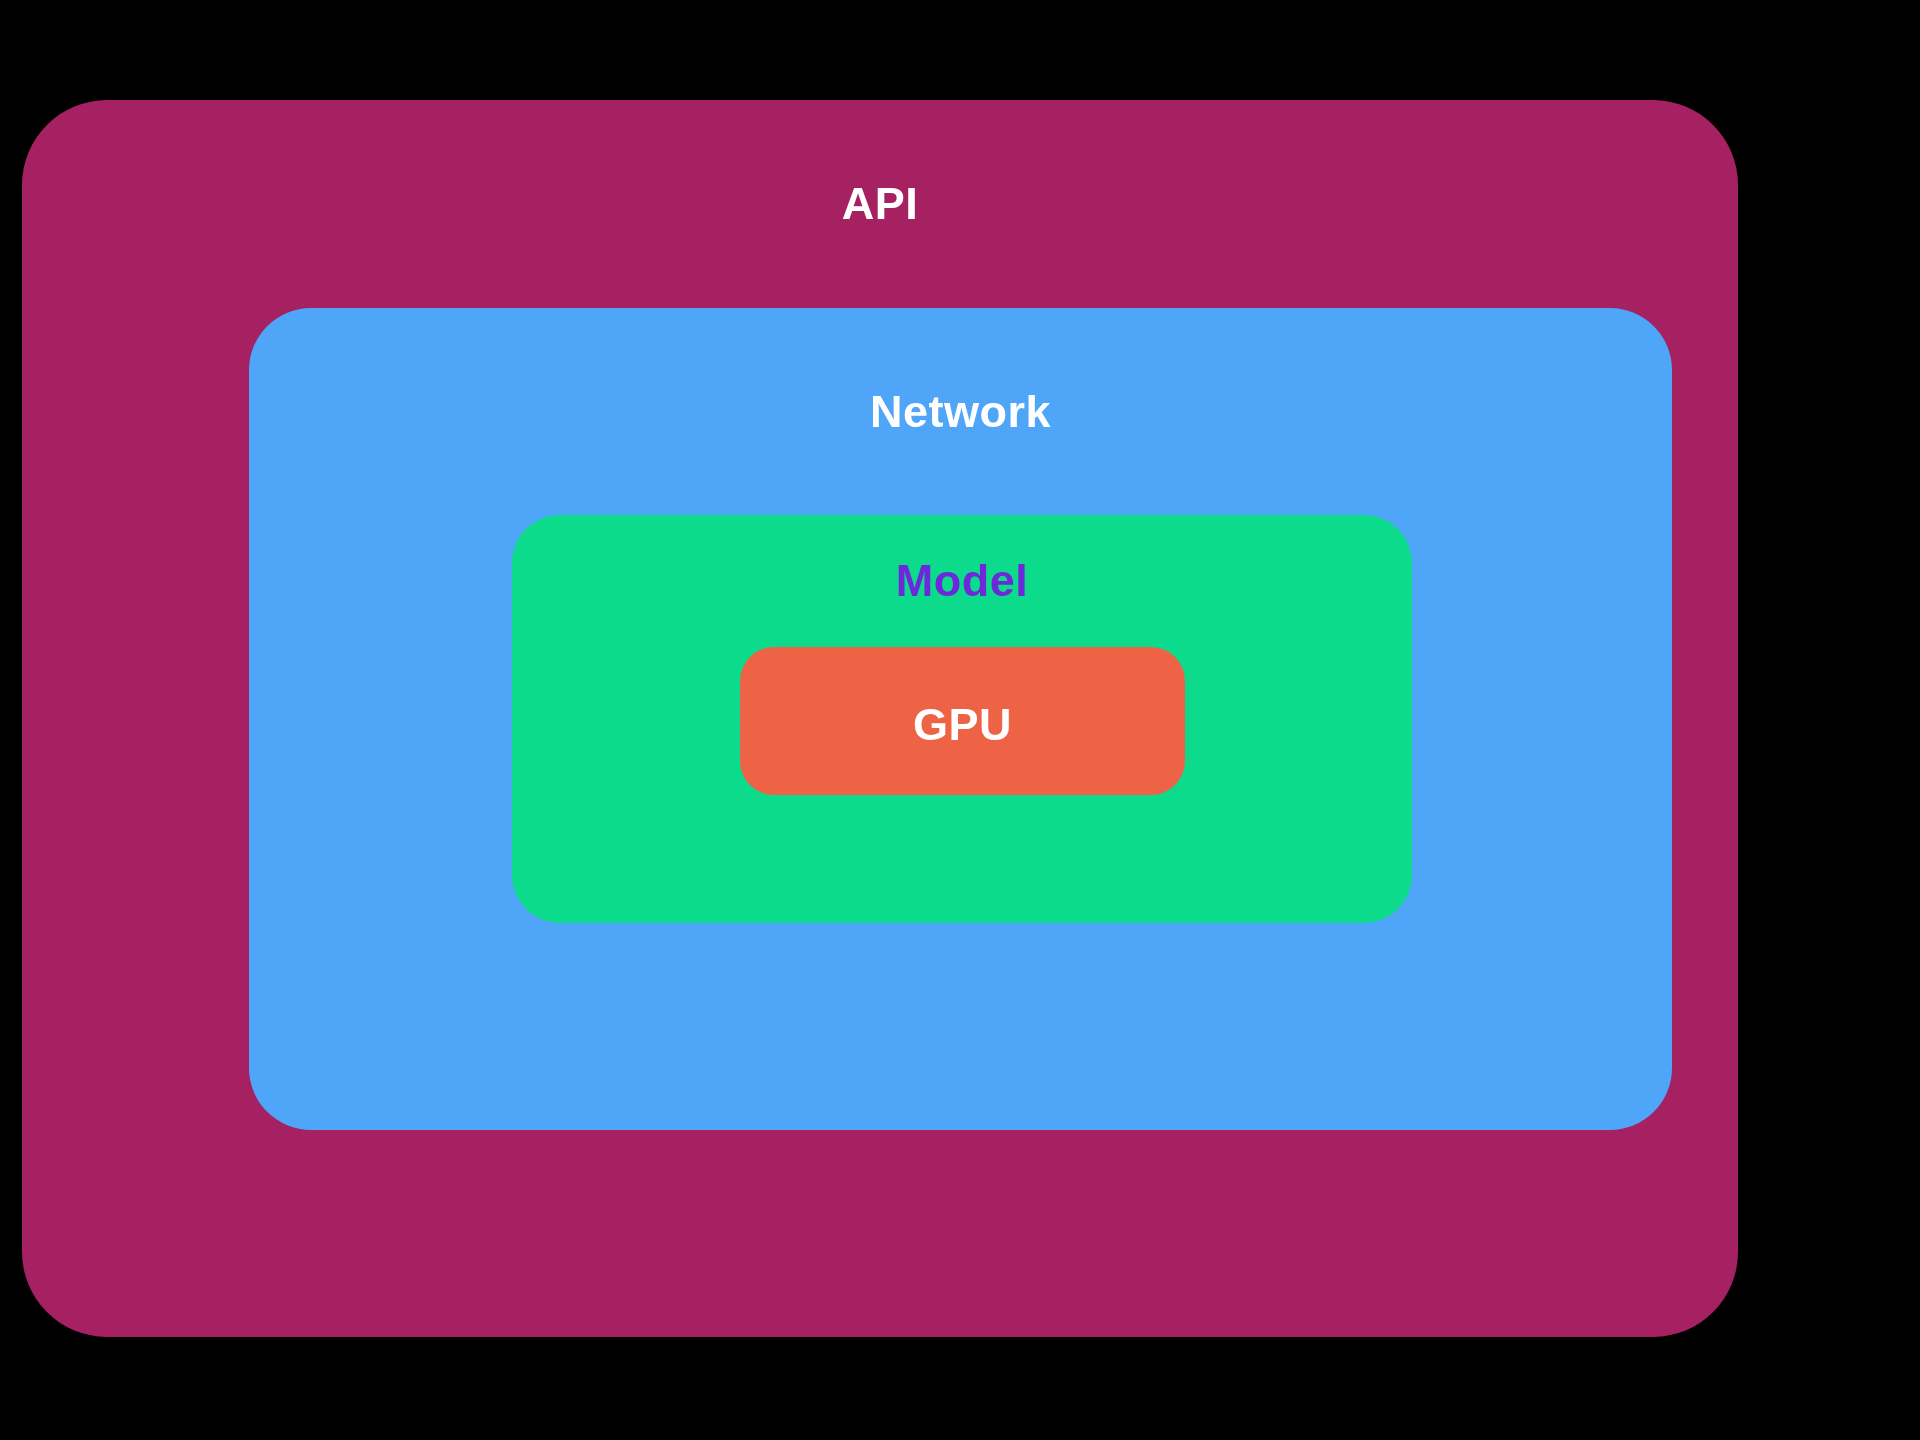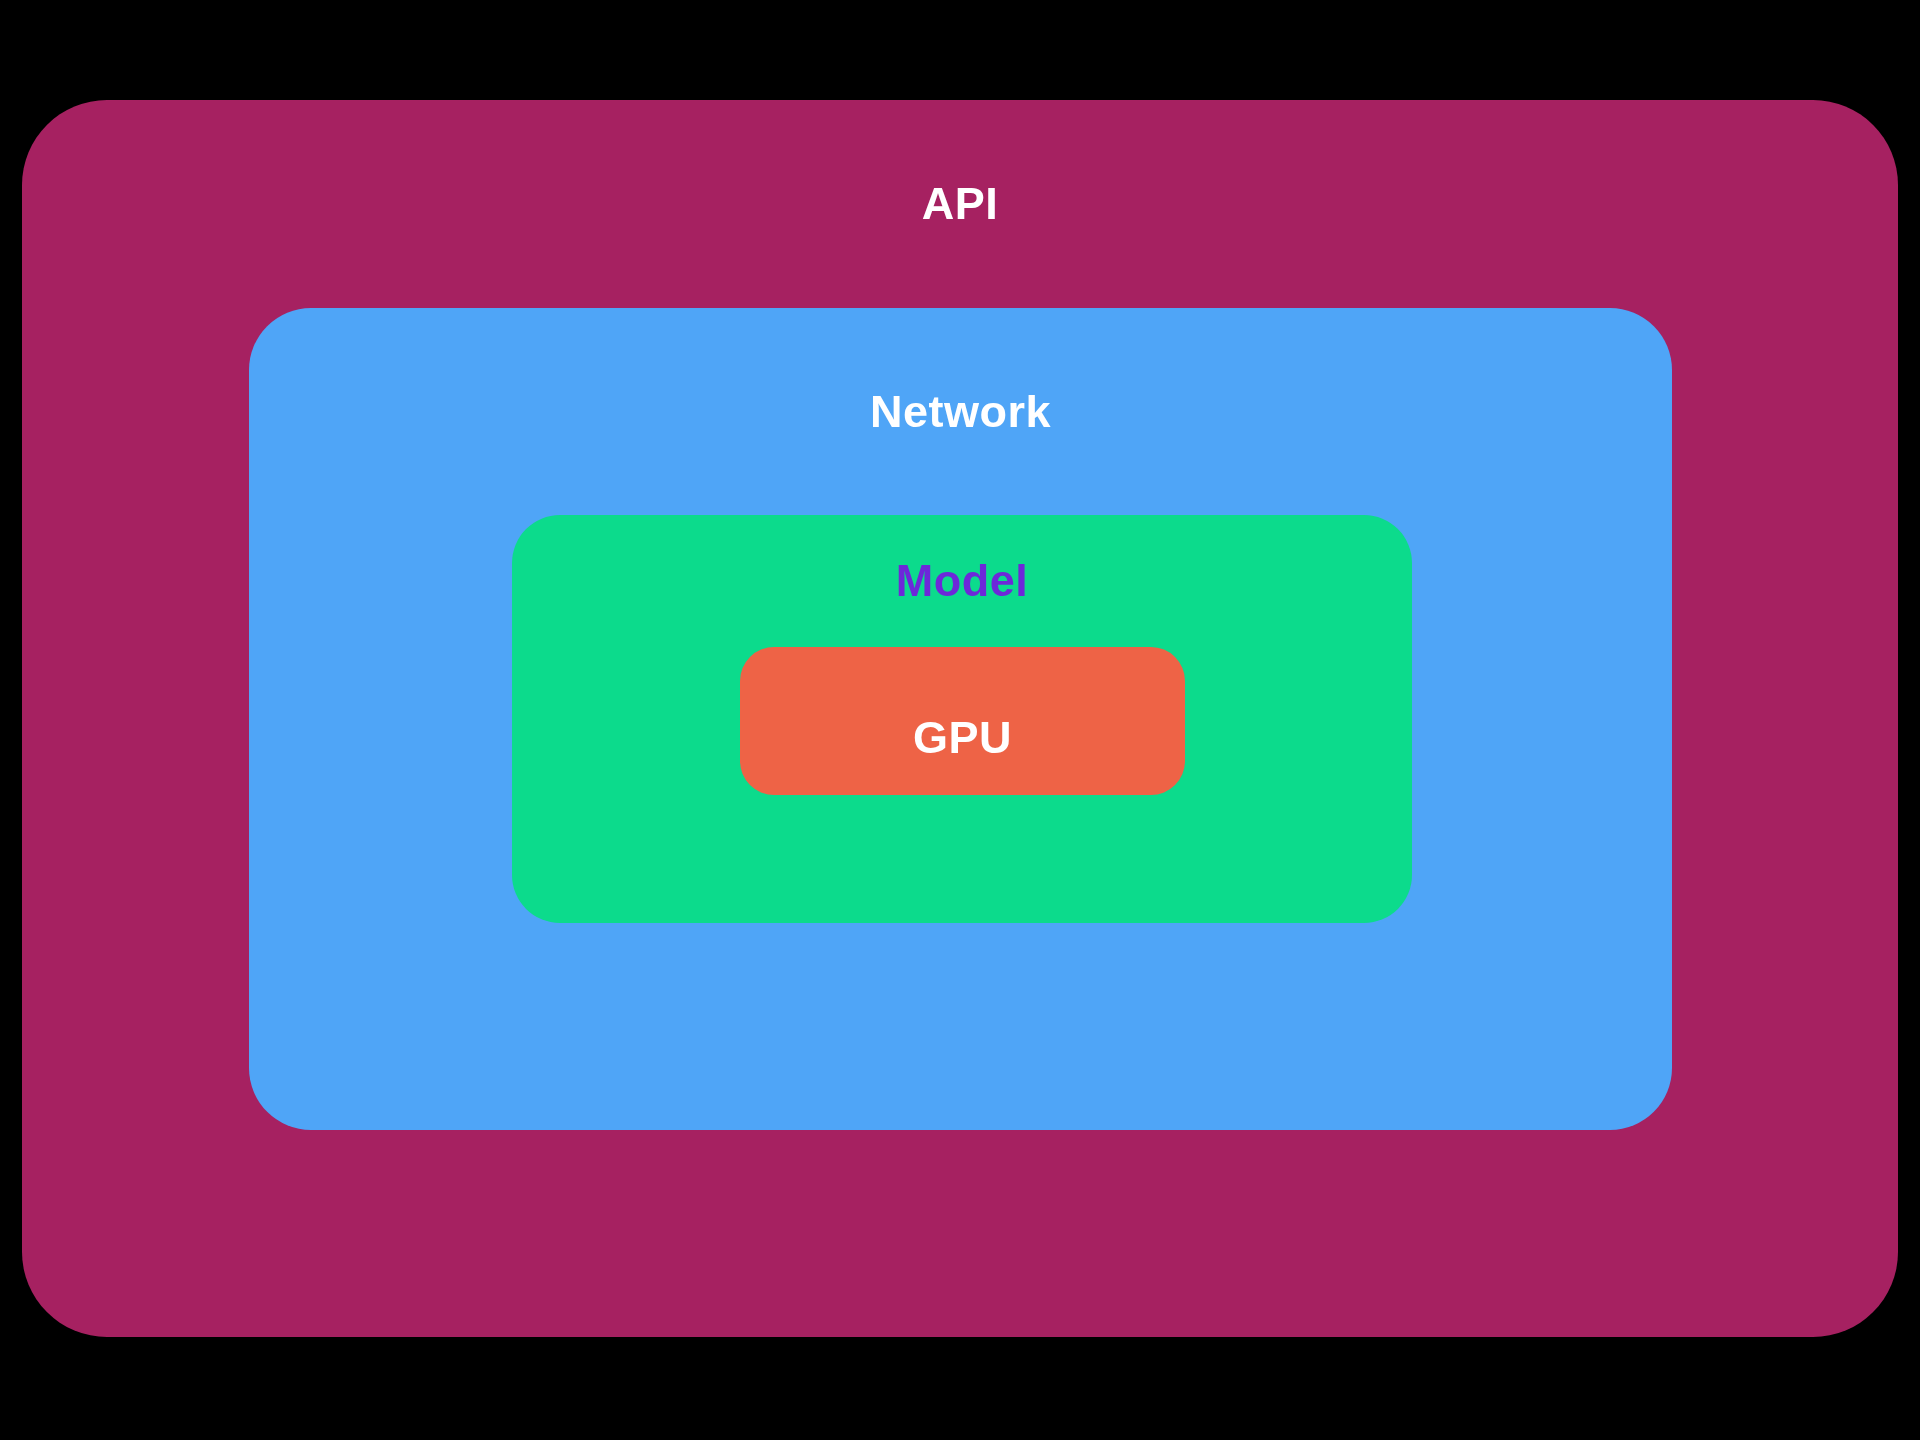--- a/index.html
+++ b/index.html
@@ -29,21 +29,21 @@
     font-size: 45px;
     letter-spacing: 0.5px;
     color: #ffffff;
     white-space: nowrap;
     pointer-events: none;
   }
   
   .api-layer {
     left: 22px;
     top: 100px;
-    width: 1876px;
+    width: 1716px;
     height: 1237px;
     border-radius: 85px;
   }
   .api-layer > .layer-label { top: 0; height: 208px; }
 
   
   .network-layer {
     left: 227px;   
     top: 208px;
     width: 1423px;
@@ -63,21 +63,21 @@
   .model-layer > .layer-label { top: 0; height: 132px; }
 
   
   .gpu-layer {
     left: 228px;   
     top: 132px;
     width: 445px;
     height: 148px;
     border-radius: 34px;
   }
-  .gpu-layer > .layer-label { top: 17px; height: 148px; }
+  .gpu-layer > .layer-label { top: 4px; height: 148px; }
 </style>
 </head>
 <body>
 
 <div class="stage" style="background-color: rgb(0, 0, 0);">
 
   <div class="layer api-layer" style="background-color: rgb(166, 33, 97);">
     <div class="layer-label" style="color: rgb(255, 255, 255);">API</div>
 
     <div class="layer network-layer" style="background-color: rgb(79, 165, 247);">

